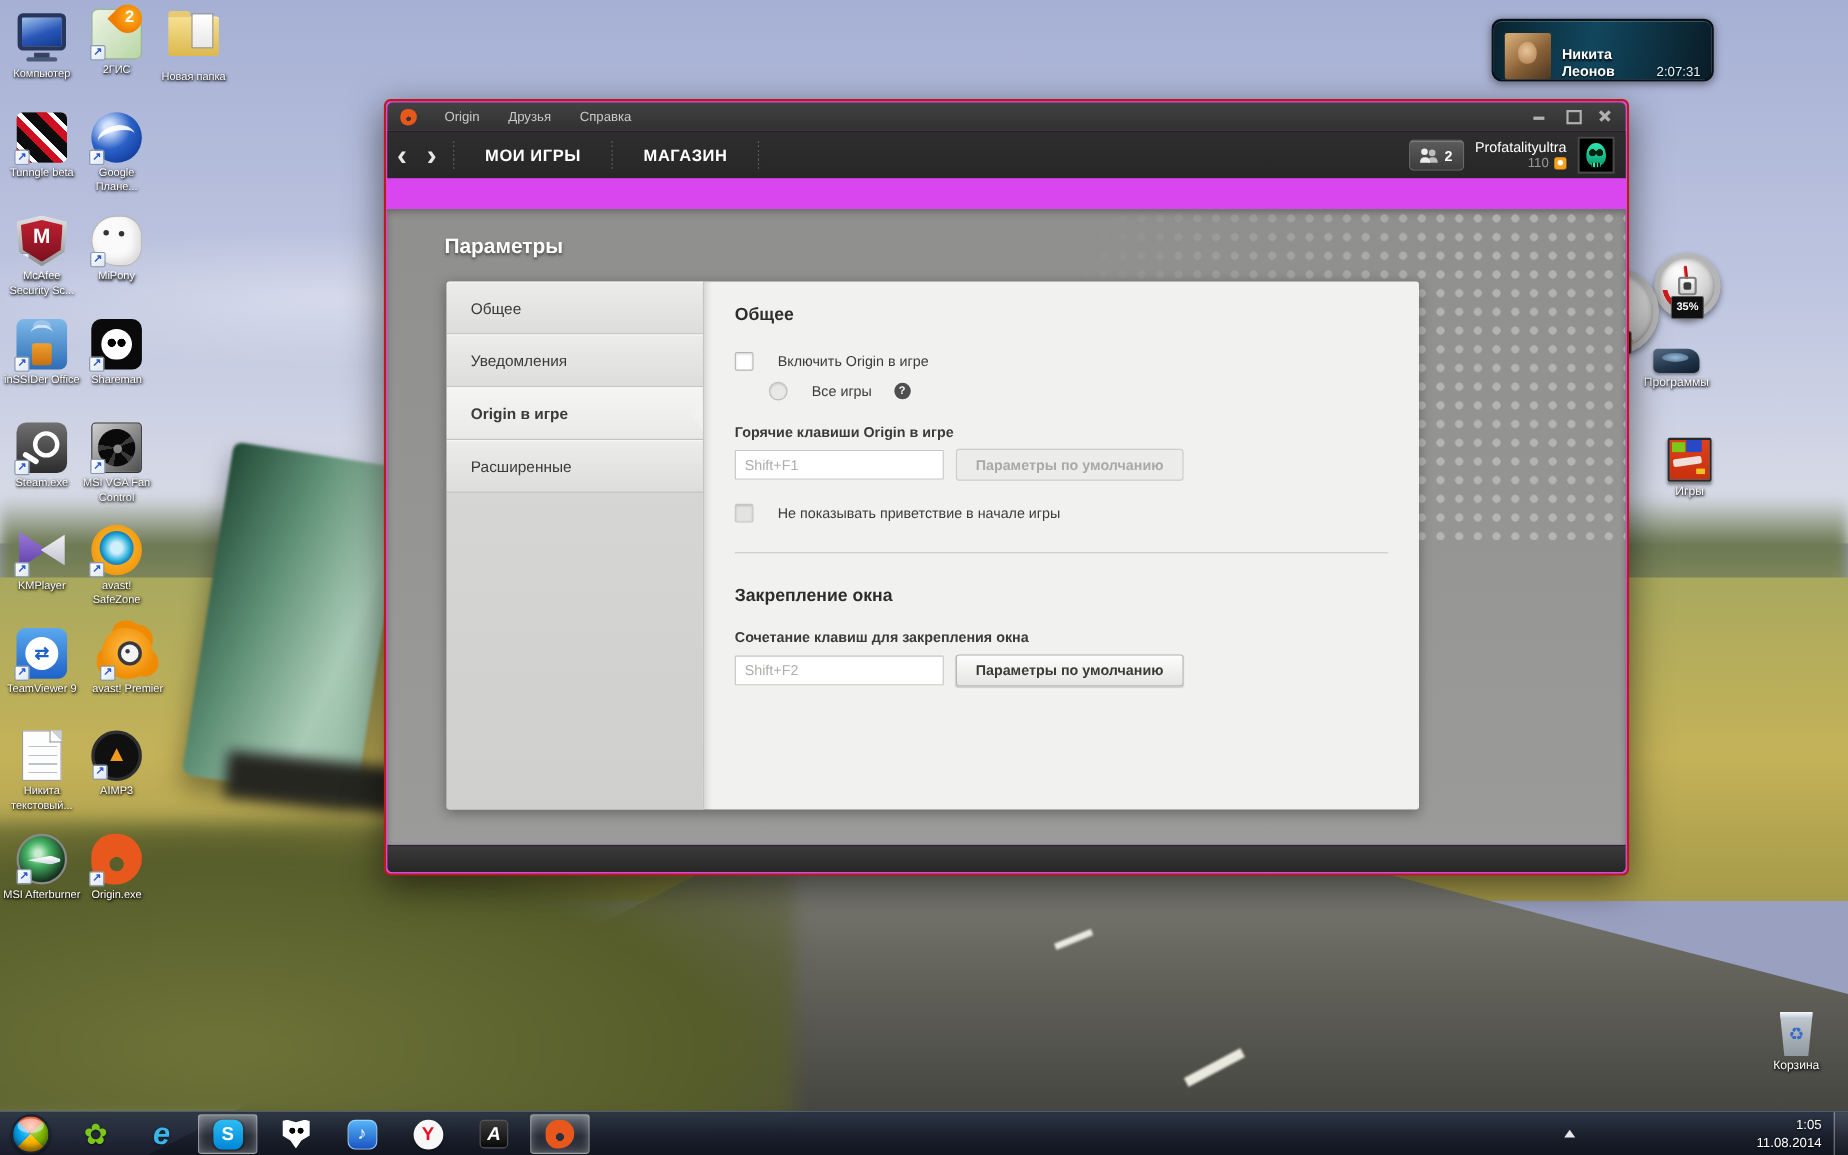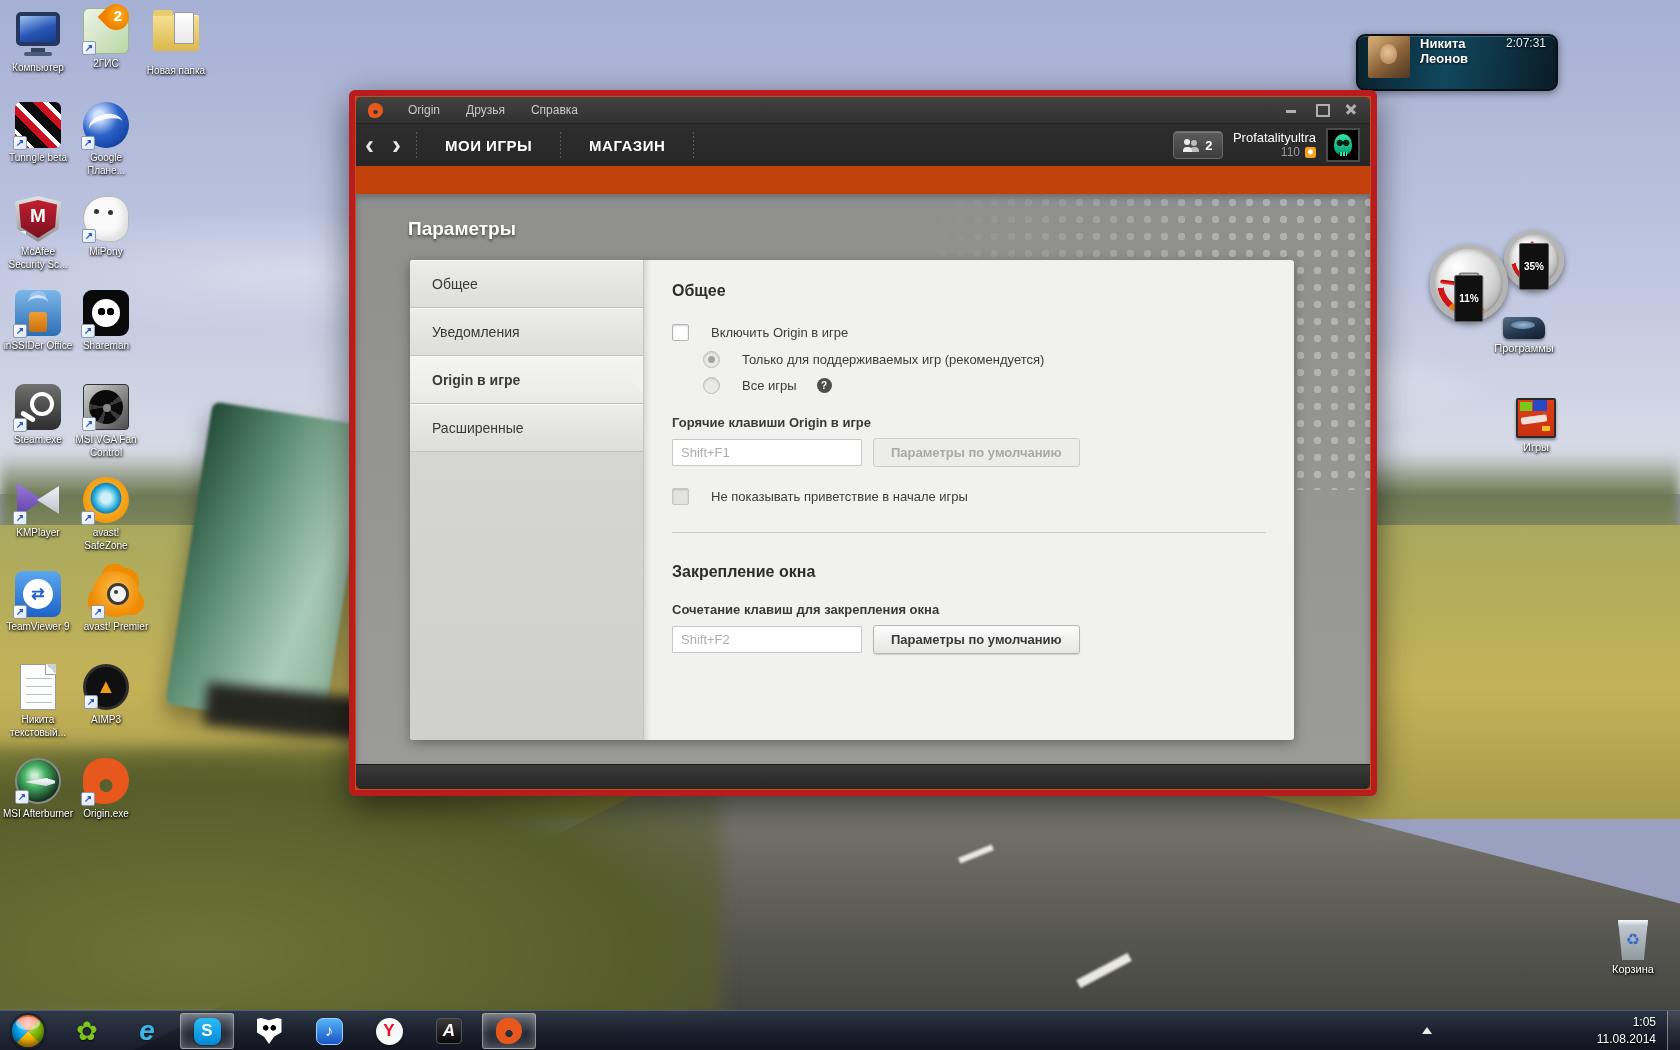--- a/index.html
+++ b/index.html
@@ -115,45 +115,45 @@
 
   .ic-msiab { border-radius:50%; border:2px solid #8a8a8a;
     background:radial-gradient(circle at 42% 38%, #c8ecd0 0 8%, #46b264 30%, #15321c 72%, #5a5a5a); }
   .ic-msiab::before { content:""; position:absolute; left:8px; top:18px; width:30px; height:8px; background:linear-gradient(#fff,#cfd8df); clip-path:polygon(0 50%, 70% 0, 100% 35%, 100% 65%, 70% 100%); }
 
   .origin-swirl { border-radius:48% 52% 55% 45%; background:radial-gradient(circle at 50% 60%, rgba(0,0,0,0) 0 17%, #e8581c 19%); }
   .origin-swirl::before { content:""; position:absolute; left:38%; bottom:-6%; width:24%; height:30%;
     background:inherit; background:none; border-left:4px solid rgba(0,0,0,0); }
 
   
-  .call-widget { position:absolute; left:1356px; top:34px; width:202px; height:57px; border-radius:9px;
+  .call-widget { position:absolute; left:1356px; top:17px; width:202px; height:57px; border-radius:9px;
     background:linear-gradient(100deg,#0a222e 0%, #11475e 45%, #0a1c26 100%);
     border:2px solid #091018; box-shadow:inset 0 1px 0 rgba(160,220,240,.25), 0 2px 8px rgba(0,0,0,.45);
-    display:flex; align-items:flex-start; gap:10px; padding:0 10px; }
+    display:flex; align-items:flex-end; gap:10px; padding:0 10px; }
   .call-avatar { width:42px; height:42px; border-radius:2px; flex:none;
     background:linear-gradient(140deg,#cfa670 10%, #8a6238 55%, #4e3822); position:relative; }
   .call-avatar::before { content:""; position:absolute; left:12px; top:8px; width:17px; height:20px; border-radius:50% 50% 45% 45%;
     background:radial-gradient(circle at 45% 40%, #e8c49a, #b88a5c 80%); }
   .call-name { color:#fff; font-weight:bold; font-size:13px; flex:1; text-shadow:0 1px 2px #000; }
   .call-time { color:#e6f2f8; font-size:12px; text-shadow:0 1px 2px #000; }
 
   .gauges { position:absolute; left:1430px; top:230px; width:134px; height:108px; }
   .gauge { position:absolute; border-radius:50%;
     background:radial-gradient(circle at 32% 26%, #ffffff, #d6d6d6 55%, #9c9c9c);
     border:5px solid #b5b5b5; box-shadow:0 3px 6px rgba(0,0,0,.45), inset 0 0 5px rgba(0,0,0,.35); }
   .gauge .arc { position:absolute; inset:2px; border-radius:50%;
     background:conic-gradient(from 150deg, #e87a10 0 70deg, #d01818 70deg 110deg, rgba(0,0,0,0) 110deg 360deg);
     -webkit-mask:radial-gradient(circle, rgba(0,0,0,0) 0 56%, #000 58%); mask:radial-gradient(circle, rgba(0,0,0,0) 0 56%, #000 58%); }
   .gauge .needle { position:absolute; left:50%; top:50%; width:42%; height:4px; border-radius:2px;
     background:linear-gradient(#ff3a3a,#9a0000); transform-origin:0 50%; }
   .gauge .chip { position:absolute; left:50%; top:50%; transform:translate(-50%,-50%); width:21px; height:21px;
     background:linear-gradient(#fafafa,#d2d2d2); border:2px solid #7e7e7e; border-radius:3px; }
   .gauge .chip::before { content:""; position:absolute; inset:3px; background:#3c3c3c; border-radius:2px; }
   .gauge-label { position:absolute; left:50%; bottom:-5px; transform:translateX(-50%); background:#101010; color:#fff;
-    font-size:10px; font-weight:bold; padding:17px 4px; border:1px solid #5a5a5a; border-radius:2px; white-space:nowrap; }
+    font-size:10px; font-weight:bold; padding:4px 4px; border:1px solid #5a5a5a; border-radius:2px; white-space:nowrap; }
   .gauge.big { left:0; top:14px; width:78px; height:78px; }
   .gauge.big .needle { transform:rotate(187deg); }
   .gauge.small { right:0; top:0; width:60px; height:60px; }
   .gauge.small .needle { transform:rotate(-96deg); width:40%; height:3px; }
   .gauge.small .chip { width:17px; height:17px; }
 
   .gadget-cell { position:absolute; width:76px; text-align:center; }
   .gadget-cell .lbl { color:#fff; font-size:11px; text-shadow:0 1px 2px #000, 1px 1px 3px rgba(0,0,0,.9); margin-top:3px; }
   .programs-icon { width:42px; height:22px; margin:0 auto; border-radius:4px 11px 5px 5px;
     background:linear-gradient(160deg,#5a7088,#24384e 55%,#101c2c); box-shadow:0 2px 3px rgba(0,0,0,.4); position:relative; }
@@ -167,22 +167,22 @@
     border-radius:2px; transform:rotate(-8deg); opacity:.9; }
   .recycle-icon { width:34px; height:40px; margin:0 auto; position:relative;
     background:linear-gradient(rgba(225,233,242,.8), rgba(178,192,206,.65));
     clip-path:polygon(6% 0, 94% 0, 82% 100%, 18% 100%); border-radius:4px; }
   .recycle-icon::before { content:""; position:absolute; left:0; top:0; width:100%; height:6px;
     background:linear-gradient(#f8fafc,#b8c4d0); }
   .recycle-icon::after { content:"\267B"; position:absolute; left:0; right:0; top:10px; text-align:center;
     color:#3a6ac8; font-size:16px; }
 
   
-  .origin-win { position:absolute; left:349px; top:90px; width:1028px; height:706px;
-    background:#c2410c; border:6px solid #b91c1c; border-radius:6px;
+  .origin-win { position:absolute; left:349px; top:90px; width:1132px; height:706px;
+    background:#d946ef; border:2px solid #b91c1c; border-radius:6px;
     box-shadow:0 10px 34px rgba(0,0,0,.55), inset 0 0 0 1px rgba(255,255,255,.07); }
   .menubar { position:absolute; left:1px; right:1px; top:1px; height:27px; border-radius:5px 5px 0 0;
     background:linear-gradient(#424242,#313131); border-bottom:1px solid #222;
     display:flex; align-items:center; padding-left:12px; }
   .menubar .origin-glyph { width:15px; height:15px; position:relative; margin-right:12px; }
   .menu-item { color:#c9c9c9; font-size:12px; padding:0 13px; cursor:default; }
   .win-controls { position:absolute; right:12px; top:5px; display:flex; gap:16px; align-items:center; }
   .wc { width:14px; height:14px; position:relative; cursor:default; }
   .wc-min::before { content:""; position:absolute; left:2px; bottom:3px; width:10px; height:3px; background:#b0b0b0; }
   .wc-max::before { content:""; position:absolute; left:2px; top:2px; width:10px; height:9px; border:2px solid #b0b0b0; }
@@ -524,24 +524,20 @@
       </div>
 
       <div class="pane">
         <h2>Общее</h2>
 
         <div class="opt-row">
           <span class="checkbox"></span>
           <span class="opt-label">Включить Origin в игре</span>
         </div>
         <div class="opt-row indent">
-          <span class="radio selected"></span>
-          <span class="opt-label">Только для поддерживаемых игр (рекомендуется)</span>
-        </div>
-        <div class="opt-row indent">
           <span class="radio"></span>
           <span class="opt-label">Все игры</span>
           <span class="help-badge">?</span>
         </div>
 
         <div class="field-label">Горячие клавиши Origin в игре</div>
         <div class="hotkey-row">
           <input class="text-input" placeholder="Shift+F1" style="">
           <button class="btn disabled">Параметры по умолчанию</button>
         </div>

